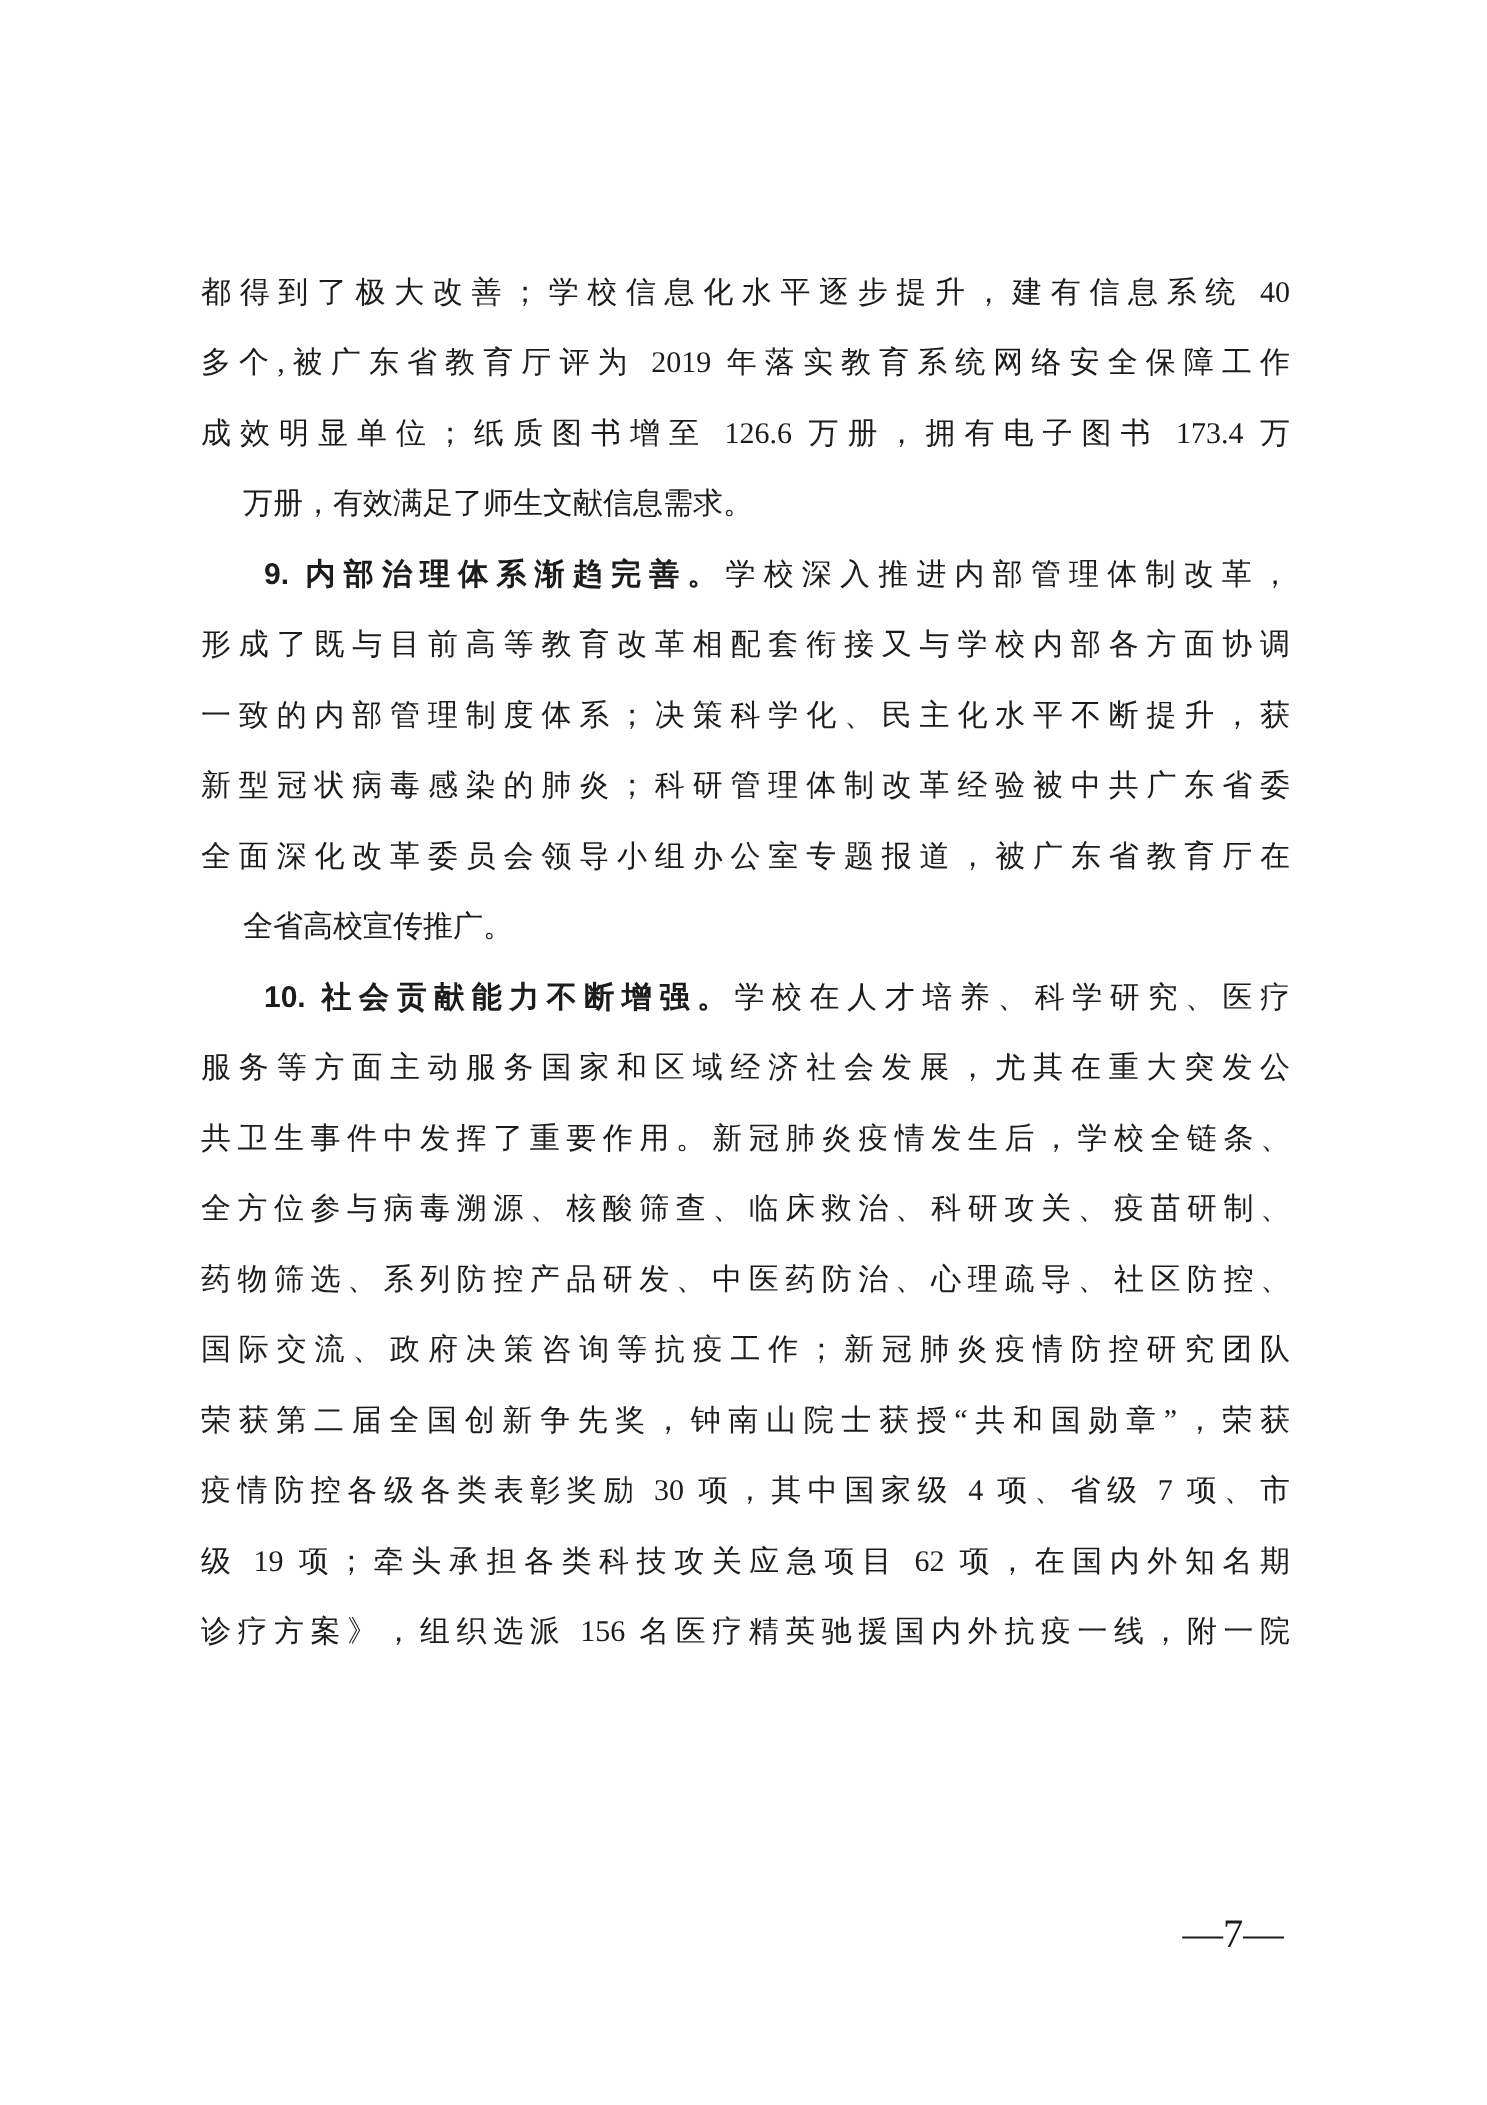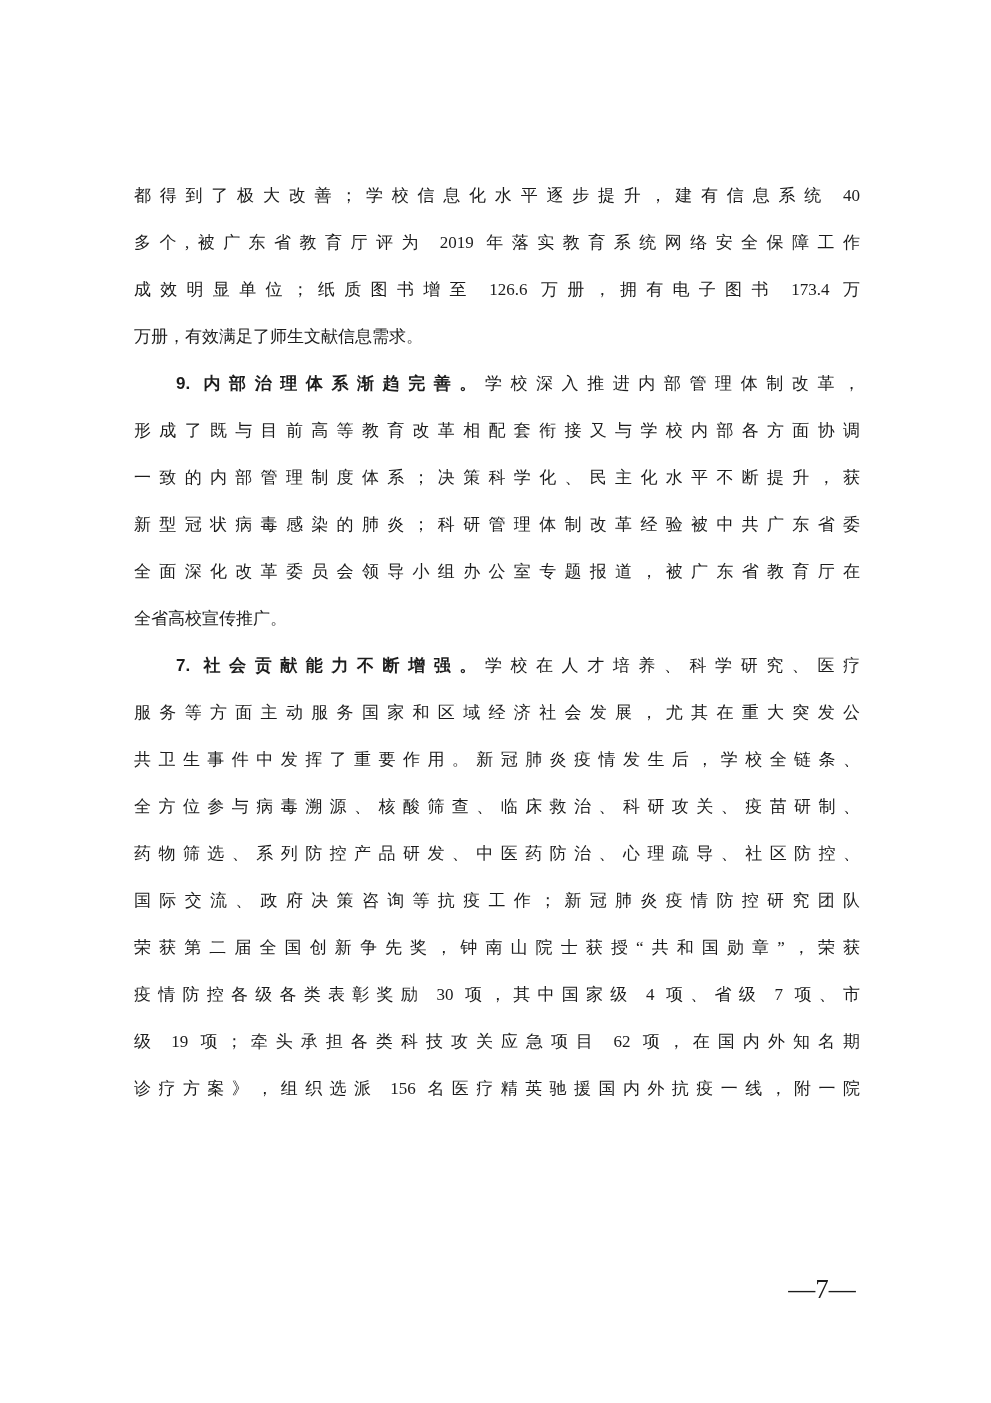--- a/index.html
+++ b/index.html
@@ -18,28 +18,29 @@
   }
   .content {
     position: absolute;
     left: 134px;
     top: 172px;
     width: 726px;
   }
   .line {
     height: 47px;
     line-height: 47px;
-    font-size: 17px;
+    font-size: 20px;
     text-align: justify;
     text-align-last: justify;
     white-space: nowrap;
     overflow: visible;
   }
   .line.end {
     text-align-last: left;
+    margin-left: 28px;
   }
   .line.indent {
     padding-left: 42px;
   }
   .seg {
     font-family: "Liberation Serif", "DejaVu Serif", serif;
     font-weight: 400;
   }
   .seg-bold {
     font-family: "Liberation Sans", "DejaVu Sans", sans-serif;
@@ -65,21 +66,21 @@
       <div class="line"><span class="seg">都得到了极大改善；学校信息化水平逐步提升，建有信息系统 40</span></div>
       <div class="line"><span class="seg">多个,被广东省教育厅评为 2019 年落实教育系统网络安全保障工作</span></div>
       <div class="line"><span class="seg">成效明显单位；纸质图书增至 126.6 万册，拥有电子图书 173.4 万</span></div>
       <div class="line end"><span class="seg">万册，有效满足了师生文献信息需求。</span></div>
       <div class="line indent"><span class="seg seg-bold">9. 内部治理体系渐趋完善。</span><span class="seg">学校深入推进内部管理体制改革，</span></div>
       <div class="line"><span class="seg">形成了既与目前高等教育改革相配套衔接又与学校内部各方面协调</span></div>
       <div class="line"><span class="seg">一致的内部管理制度体系；决策科学化、民主化水平不断提升，获</span></div>
       <div class="line"><span class="seg">新型冠状病毒感染的肺炎；科研管理体制改革经验被中共广东省委</span></div>
       <div class="line"><span class="seg">全面深化改革委员会领导小组办公室专题报道，被广东省教育厅在</span></div>
       <div class="line end"><span class="seg">全省高校宣传推广。</span></div>
-      <div class="line indent"><span class="seg seg-bold">7. 社会贡献能力不断增强。</span><span class="seg">学校在人才培养、科学研究、医疗</span></div>
+      <div class="line indent"><span class="seg seg-bold">10. 社会贡献能力不断增强。</span><span class="seg">学校在人才培养、科学研究、医疗</span></div>
       <div class="line"><span class="seg">服务等方面主动服务国家和区域经济社会发展，尤其在重大突发公</span></div>
       <div class="line"><span class="seg">共卫生事件中发挥了重要作用。新冠肺炎疫情发生后，学校全链条、</span></div>
       <div class="line"><span class="seg">全方位参与病毒溯源、核酸筛查、临床救治、科研攻关、疫苗研制、</span></div>
       <div class="line"><span class="seg">药物筛选、系列防控产品研发、中医药防治、心理疏导、社区防控、</span></div>
       <div class="line"><span class="seg">国际交流、政府决策咨询等抗疫工作；新冠肺炎疫情防控研究团队</span></div>
       <div class="line"><span class="seg">荣获第二届全国创新争先奖，钟南山院士获授“共和国勋章”，荣获</span></div>
       <div class="line"><span class="seg">疫情防控各级各类表彰奖励 30 项，其中国家级 4 项、省级 7 项、市</span></div>
       <div class="line"><span class="seg">级 19 项；牵头承担各类科技攻关应急项目 62 项，在国内外知名期</span></div>
       <div class="line"><span class="seg">诊疗方案》，组织选派 156 名医疗精英驰援国内外抗疫一线，附一院</span></div>
     </div>

